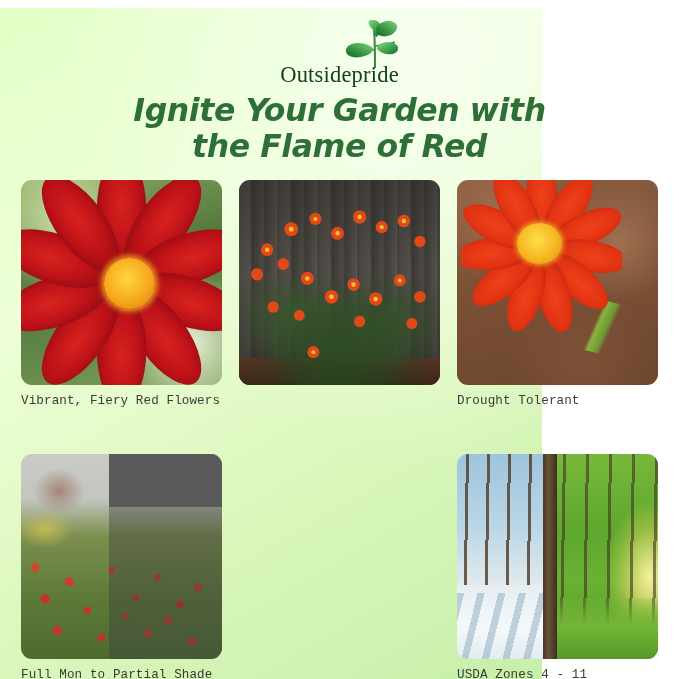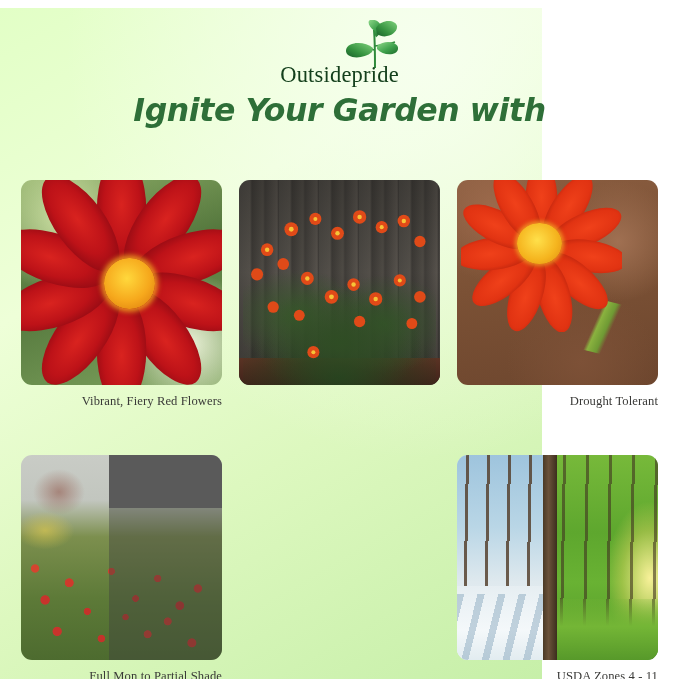--- a/index.html
+++ b/index.html
@@ -92,22 +92,22 @@
   .photo {
     position: relative;
     width: 201px;
     height: 205px;
     border-radius: 11px;
     overflow: hidden;
     background: #cfd8c5;
   }
   .caption {
     margin-top: 9px;
-    text-align: right;
-    font-family: Liberation Serif, serif;
+    text-align: left;
+    font-family: Liberation Mono, monospace;
     font-size: 12.6px;
     color: #3a3a38;
     white-space: nowrap;
     letter-spacing: 0.1px;
   }
 
   
   .lyr { position: absolute; }
 
   
@@ -289,20 +289,21 @@
 
           <path d="M38 28 C29 20 12 22 11 30 C10 39 28 40 37 32 Z" fill="url(#lg2)"></path>
         </svg>
       </div>
       <div class="brand-word">Outsidepride</div>
     </div>
   </div>
 
   <div class="headline">
     <span class="l1">Ignite Your Garden with</span>
+    <span class="l2">the Flame of Red</span>
   </div>
 
   <div class="grid">
 
     <div class="row r1">
 
       <div class="cell">
         <div class="photo p1">
           <svg class="lyr p1-petals" viewBox="0 0 100 100" preserveAspectRatio="none" aria-hidden="true">
             <defs>

